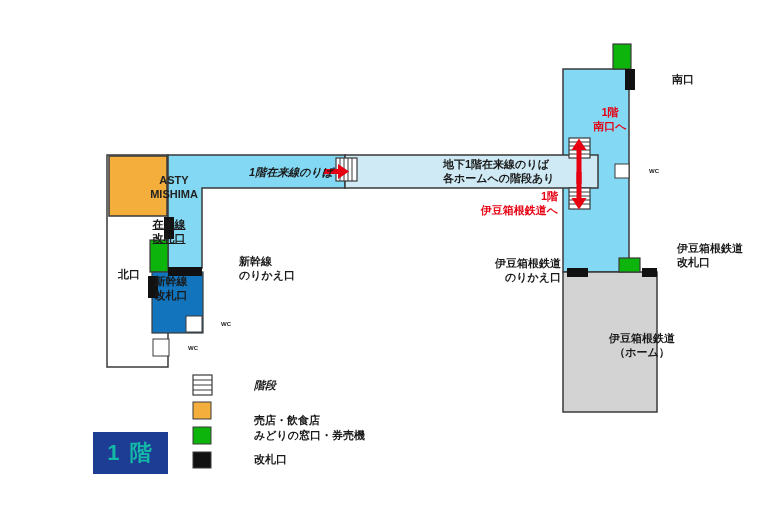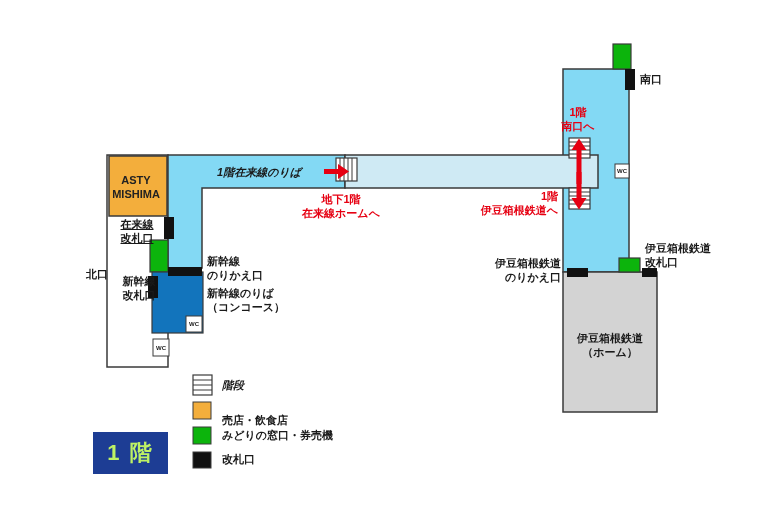--- a/index.html
+++ b/index.html
@@ -3,31 +3,31 @@
 <meta charset="utf-8">
 <style>
   html,body{margin:0;padding:0;background:#fff;}
   #stage{
     position:relative;width:768px;height:523px;background:#ffffff;overflow:hidden;
     font-family:"Liberation Sans","DejaVu Sans",sans-serif;
   }
   #map-svg{position:absolute;left:0;top:0;}
   .lbl{
     position:absolute;font-weight:bold;font-size:11px;line-height:14px;
-    color:#1a1a1a;white-space:pre-line;pointer-events:none;
+    color:#1a1a1a;white-space:pre-line;pointer-events:none;margin-left:32px;
   }
   .lbl.center{transform:translate(-50%,-50%);text-align:center;}
   .lbl.vcenter{transform:translate(0,-50%);text-align:left;}
   .lbl.rcenter{transform:translate(0,-50%);text-align:right;}
   .lbl.red{color:#E60012;}
   .lbl.wc{font-size:6px;line-height:6px;font-weight:bold;transform:translate(-50%,-50%);}
   #floor-badge{
     position:absolute;left:93px;top:432px;width:75px;height:42px;background:#1D3D94;
     display:flex;align-items:center;justify-content:center;
-    color:#bef264;font-weight:bold;font-size:22px;letter-spacing:2px;
+    color:#14b8a6;font-weight:bold;font-size:22px;letter-spacing:2px;
   }
 </style>
 </head>
 <body>
 
 <div id="stage">
 
   <svg id="map-svg" width="768" height="523" viewBox="0 0 768 523">
 
     <rect x="107" y="155" width="61" height="212" fill="#ffffff" stroke="#3A3A3A" stroke-width="1.5"></rect>
@@ -91,42 +91,40 @@
       <rect x="193" y="375" width="19" height="20" fill="#ffffff" stroke="#3A3A3A" stroke-width="1.2"></rect>
       <line x1="193" y1="380" x2="212" y2="380" stroke="#3A3A3A" stroke-width="1"></line>
       <line x1="193" y1="385" x2="212" y2="385" stroke="#3A3A3A" stroke-width="1"></line>
       <line x1="193" y1="390" x2="212" y2="390" stroke="#3A3A3A" stroke-width="1"></line>
     </g>
     <rect x="193" y="402" width="18" height="17" fill="#F3AE3C" stroke="#3A3A3A" stroke-width="1"></rect>
     <rect x="193" y="427" width="18" height="17" fill="#0CB40C" stroke="#3A3A3A" stroke-width="1"></rect>
     <rect x="193" y="452" width="18" height="16" fill="#111111" stroke="#3A3A3A" stroke-width="1"></rect>
   </svg>
 
-  <div class="lbl center" style="left:136px;top:187px;color:#222;">ASTY
+  <div class="lbl center" style="left:142px;top:187px;color:#222;">ASTY
 MISHIMA</div>
 
   <div class="lbl center" style="left:137px;top:231px;text-decoration:underline;">在来線
 改札口</div>
 
   <div class="lbl center" style="left:139px;top:288px;">新幹線
 改札口</div>
 
   <div class="lbl center" style="left:97px;top:274px;">北口</div>
 
   <div class="lbl center" style="left:259px;top:172px;font-style:italic;">1階在来線のりば</div>
 
-  <div class="lbl center red" style="left:341px;top:206px;">地下1階
-在来線ホームへ</div>
 
+  <div class="lbl vcenter" style="left:411px;top:171px;">地下1階在来線のりば
+各ホームへの階段あり</div>
 
   <div class="lbl vcenter" style="left:207px;top:268px;">新幹線
 のりかえ口</div>
 
-  <div class="lbl vcenter" style="left:207px;top:300px;">新幹線のりば
-（コンコース）</div>
 
   <div class="lbl center red" style="left:578px;top:119px;">1階
 南口へ</div>
 
   <div class="lbl vcenter" style="left:640px;top:79px;">南口</div>
 
   <div class="lbl rcenter red" style="right:210px;top:203px;">1階
 伊豆箱根鉄道へ</div>
 
   <div class="lbl rcenter" style="right:207px;top:270px;">伊豆箱根鉄道

